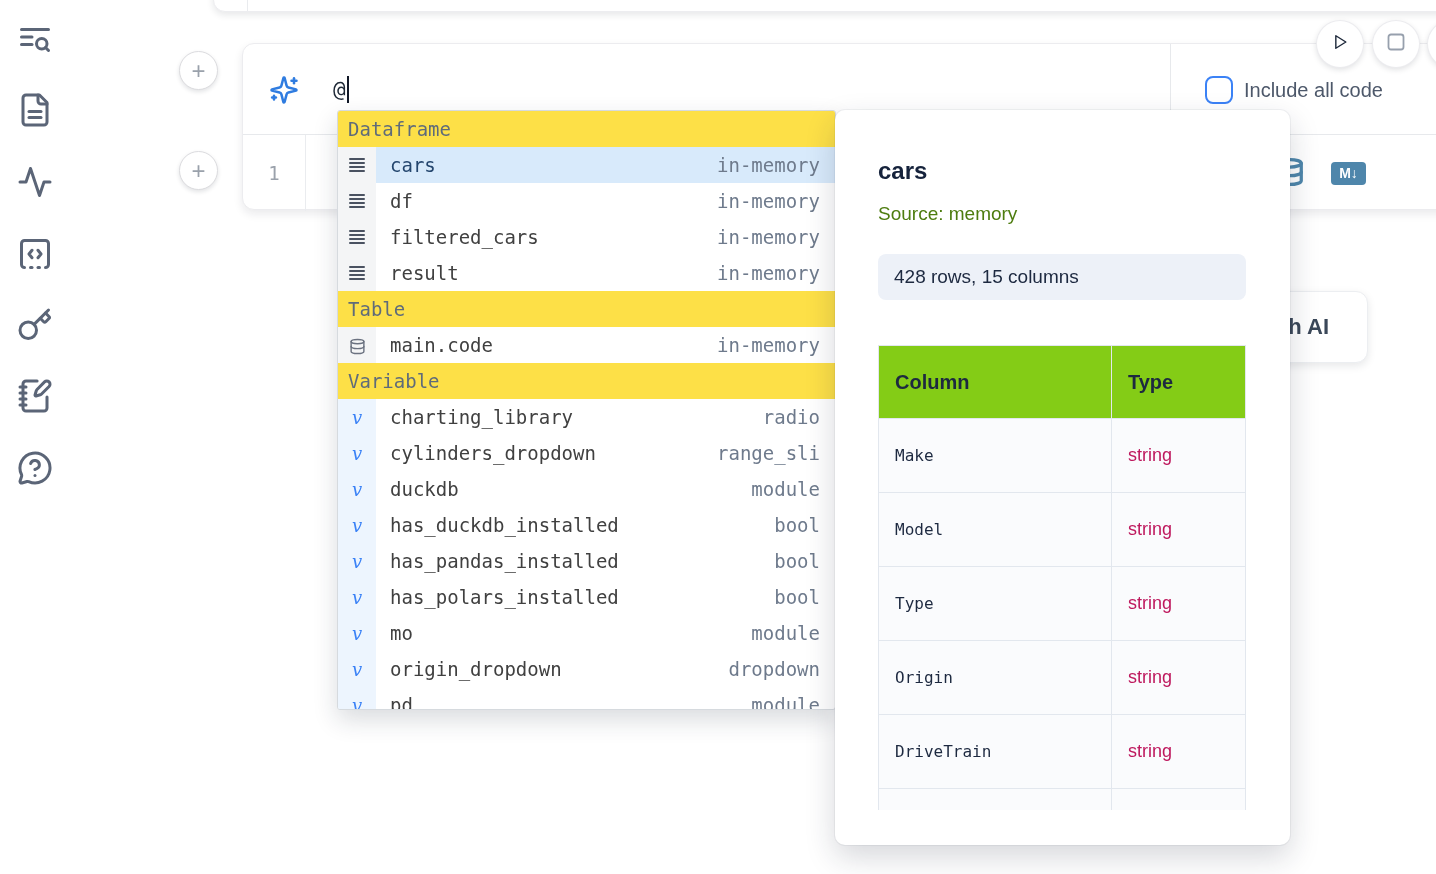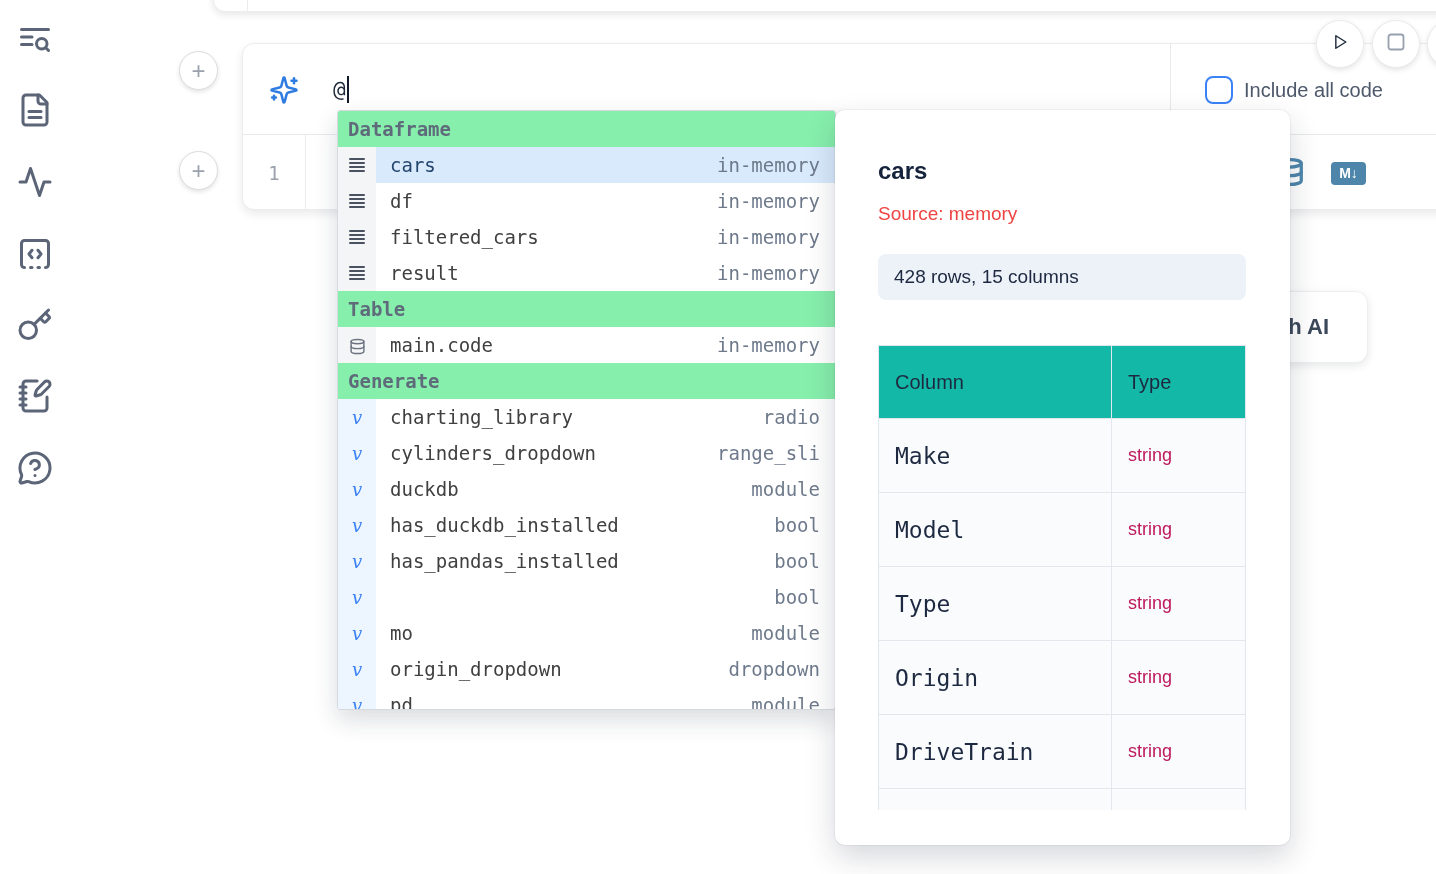--- a/index.html
+++ b/index.html
@@ -57,52 +57,52 @@
   .gen-ai { left:1140px; top:291px; width:228px; height:72px; background:#fff; border:1px solid #eceef1;
     border-radius:12px; box-shadow:0 3px 8px rgba(20,25,40,.10); z-index:4;
     display:flex; align-items:center; justify-content:flex-end; padding-right:38px;
     font-size:22px; font-weight:bold; color:#3b4859; cursor:pointer; }
 
   
   .dropdown { left:337px; top:110px; width:499px; height:600px; background:#fff;
     border:1px solid #d6dade; border-radius:3px; overflow:hidden; z-index:5;
     box-shadow:0 10px 24px rgba(25,35,55,.16);
     font-family:"DejaVu Sans Mono", monospace; font-size:19px; }
-  .ac-sec { height:36px; background:#86efac; color:#5f6b7a; display:flex; align-items:center; padding-left:10px;font-weight:bold; }
+  .ac-sec { height:36px; background:#fde047; color:#5f6b7a; display:flex; align-items:center; padding-left:10px; }
   .ac-row { height:36px; display:flex; align-items:center; cursor:pointer; }
   .ac-gut { width:38px; height:100%; flex:none; display:flex; align-items:center; justify-content:center; }
   .ac-gut.g-gray { background:#f4f5f6; color:#4a5261; }
   .ac-gut.g-blue { background:#edf5fe; }
   .ac-name { margin-left:14px; color:#404040; white-space:nowrap; }
   .ac-type { margin-left:auto; padding-right:15px; color:#6e7a8c; white-space:nowrap; }
   .ac-row.selected .row-bg { background:#d8eafb; }
   .row-bg { display:flex; align-items:center; flex:1; height:100%; min-width:0; }
   .ac-row.selected .ac-name { color:#24466e; }
   .var-v { font-family:"DejaVu Serif", serif; font-style:italic; color:#3b82f6; font-size:18px; }
   .tbl-ico { width:17px; height:17px; color:#6b7280; }
   .ham { width:16px; height:14px; }
   .ham div { height:2px; background:#4a5261; margin-bottom:2px; border-radius:1px; }
 
   
   .panel { left:835px; top:110px; width:455px; height:735px; background:#fff; border-radius:10px;
     box-shadow:0 0 0 1px rgba(25,35,55,.05), 0 12px 30px rgba(25,35,55,.18); z-index:6;
     padding:46px 44px 0 43px; }
   .panel-title { font-size:24px; font-weight:bold; color:#15223b; line-height:30px; }
-  .panel-source { margin-top:16px; font-size:19px; color:#ef4444; line-height:24px; }
+  .panel-source { margin-top:16px; font-size:19px; color:#4d7c0f; line-height:24px; }
   .panel-badge { margin-top:28px; width:368px; height:46px; background:#edf1f8; border-radius:8px;
     display:flex; align-items:center; padding-left:16px; font-size:19px; color:#1d2940; }
   .ptable { margin-top:45px; width:368px; height:465px; overflow:hidden;
     border:1px solid #e2e7ee; border-bottom:none; }
   .prow { display:flex; border-bottom:1px solid #e2e7ee; background:#fafbfd; }
-  .prow.head { background:#14b8a6; height:73px; }
+  .prow.head { background:#84cc16; height:73px;font-weight:bold; }
   .prow:not(.head) { height:74px; }
   .pc1 { width:233px; border-right:1px solid #e2e7ee; display:flex; align-items:center; padding-left:16px; }
   .pc2 { flex:1; display:flex; align-items:center; padding-left:16px; }
   .prow.head .pc1, .prow.head .pc2 { font-size:20px; color:#1d2940; }
-  .prow:not(.head) .pc1 { font-family:"DejaVu Sans Mono", monospace; font-size:23px; color:#1d2940; }
+  .prow:not(.head) .pc1 { font-family:"DejaVu Sans Mono", monospace; font-size:16px; color:#1d2940; }
   .prow:not(.head) .pc2 { font-size:18px; color:#be185d; }
 </style>
 </head>
 <body>
 
 <div id="stage">
 
   <div class="abs prev-cell">
     <div class="gut"></div>
   </div>
@@ -291,21 +291,21 @@
               <path d="M3 5v14a9 3 0 0 0 18 0V5"></path>
               <path d="M3 12a9 3 0 0 0 18 0"></path>
             </svg></span>
         </div>
       <div class="row-bg">
           <span class="ac-name">main.code</span>
           <span class="ac-type">in-memory</span>
         </div>
     </div>
 
-    <div class="ac-sec">Generate</div>
+    <div class="ac-sec">Variable</div>
 
     <div class="ac-row">
       <div class="ac-gut g-blue">
           <span class="var-v">v</span>
         </div>
       <div class="row-bg">
           <span class="ac-name">charting_library</span>
           <span class="ac-type">radio</span>
         </div>
     </div>
@@ -343,20 +343,21 @@
       <div class="row-bg">
           <span class="ac-name">has_pandas_installed</span>
           <span class="ac-type">bool</span>
         </div>
     </div>
     <div class="ac-row">
       <div class="ac-gut g-blue">
           <span class="var-v">v</span>
         </div>
       <div class="row-bg">
+          <span class="ac-name">has_polars_installed</span>
           <span class="ac-type">bool</span>
         </div>
     </div>
     <div class="ac-row">
       <div class="ac-gut g-blue">
           <span class="var-v">v</span>
         </div>
       <div class="row-bg">
           <span class="ac-name">mo</span>
           <span class="ac-type">module</span>

